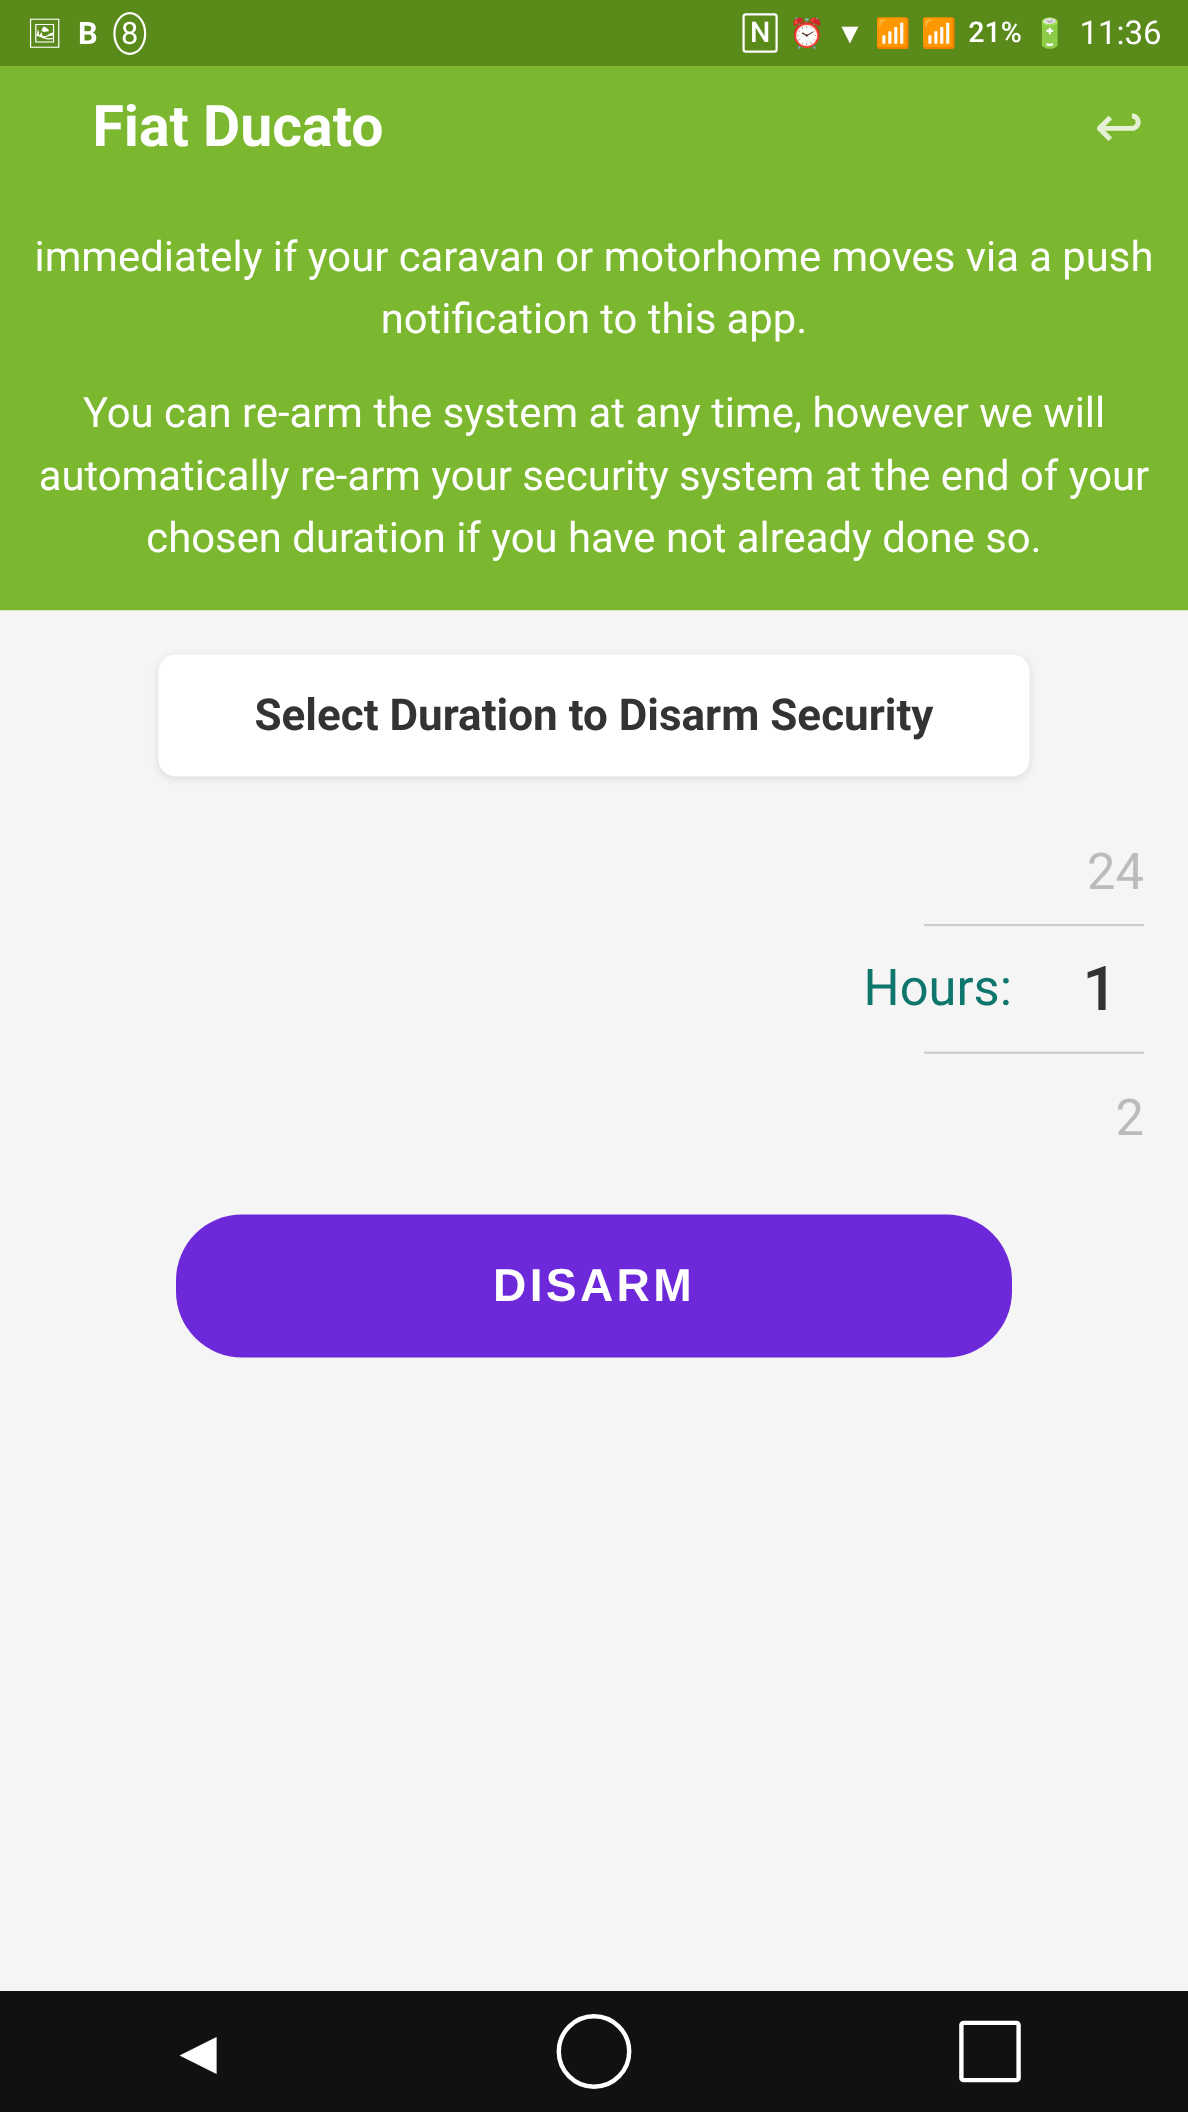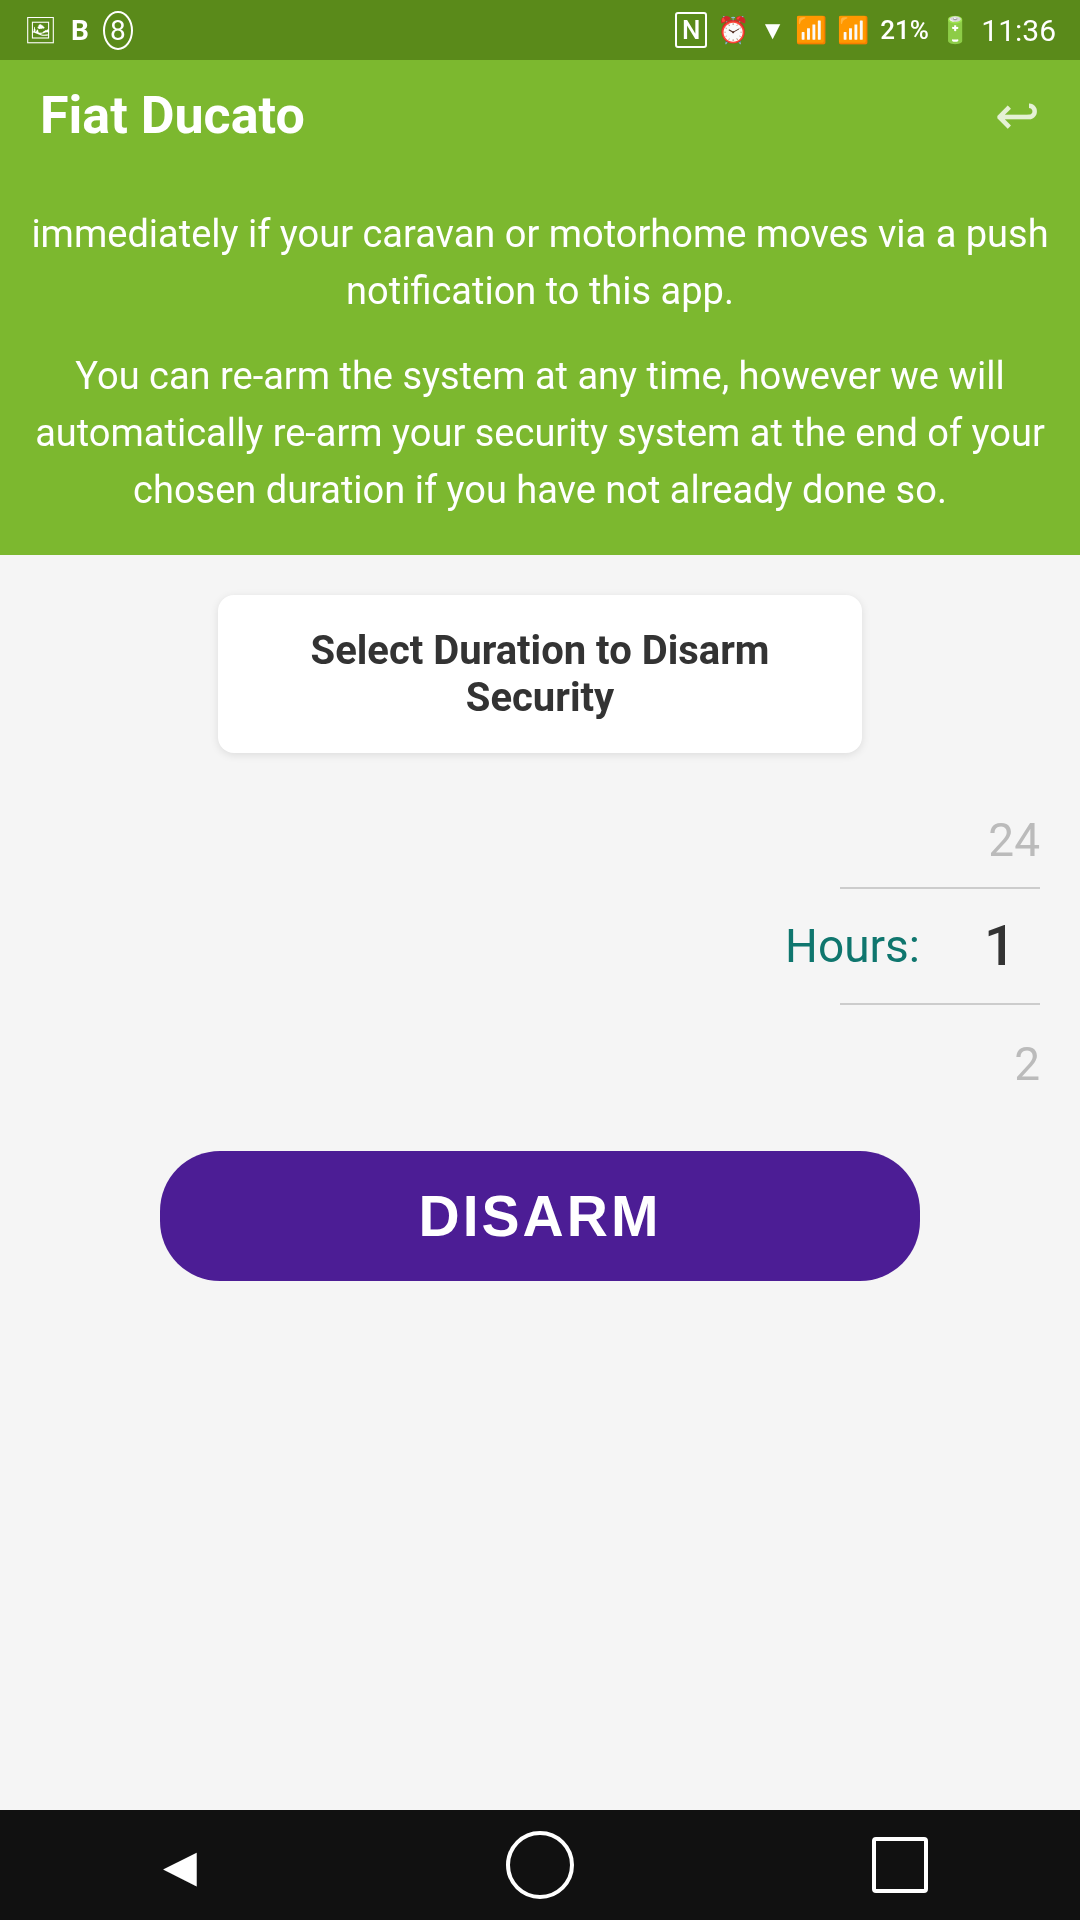--- a/index.html
+++ b/index.html
@@ -59,20 +59,21 @@
       align-items: center;
       justify-content: space-between;
       padding: 0 40px;
       flex-shrink: 0;
     }
 
     .app-title {
       color: white;
       font-size: 52px;
       font-weight: bold;
+      margin-left: 44px;
     }
 
     .back-icon-btn {
       color: rgba(255,255,255,0.8);
       font-size: 54px;
       cursor: pointer;
       background: none;
       border: none;
     }
 
@@ -109,21 +110,21 @@
       padding: 40px 40px 0;
     }
 
     
     .select-duration-box {
       background: white;
       border-radius: 16px;
       padding: 32px 60px;
       box-shadow: 0 2px 8px rgba(0,0,0,0.1);
       margin-bottom: 60px;
-      width: 644px;
+      width: 792px;
       text-align: center;
     }
 
     .select-duration-text {
       font-size: 40px;
       font-weight: bold;
       color: #333;
     }
 
     
@@ -177,23 +178,23 @@
     }
 
     .spinner-below {
       font-size: 46px;
       color: #bbb;
       margin-top: 8px;
     }
 
     
     .disarm-btn {
-      background: #4c1d95;
-      color: white;
-      font-size: 57px;
+      background: #6d28d9;
+      color: white;
+      font-size: 42px;
       font-weight: bold;
       letter-spacing: 3px;
       border: none;
       border-radius: 60px;
       width: 760px;
       height: 130px;
       cursor: pointer;
       margin-bottom: 16px;
       display: flex;
       align-items: center;

